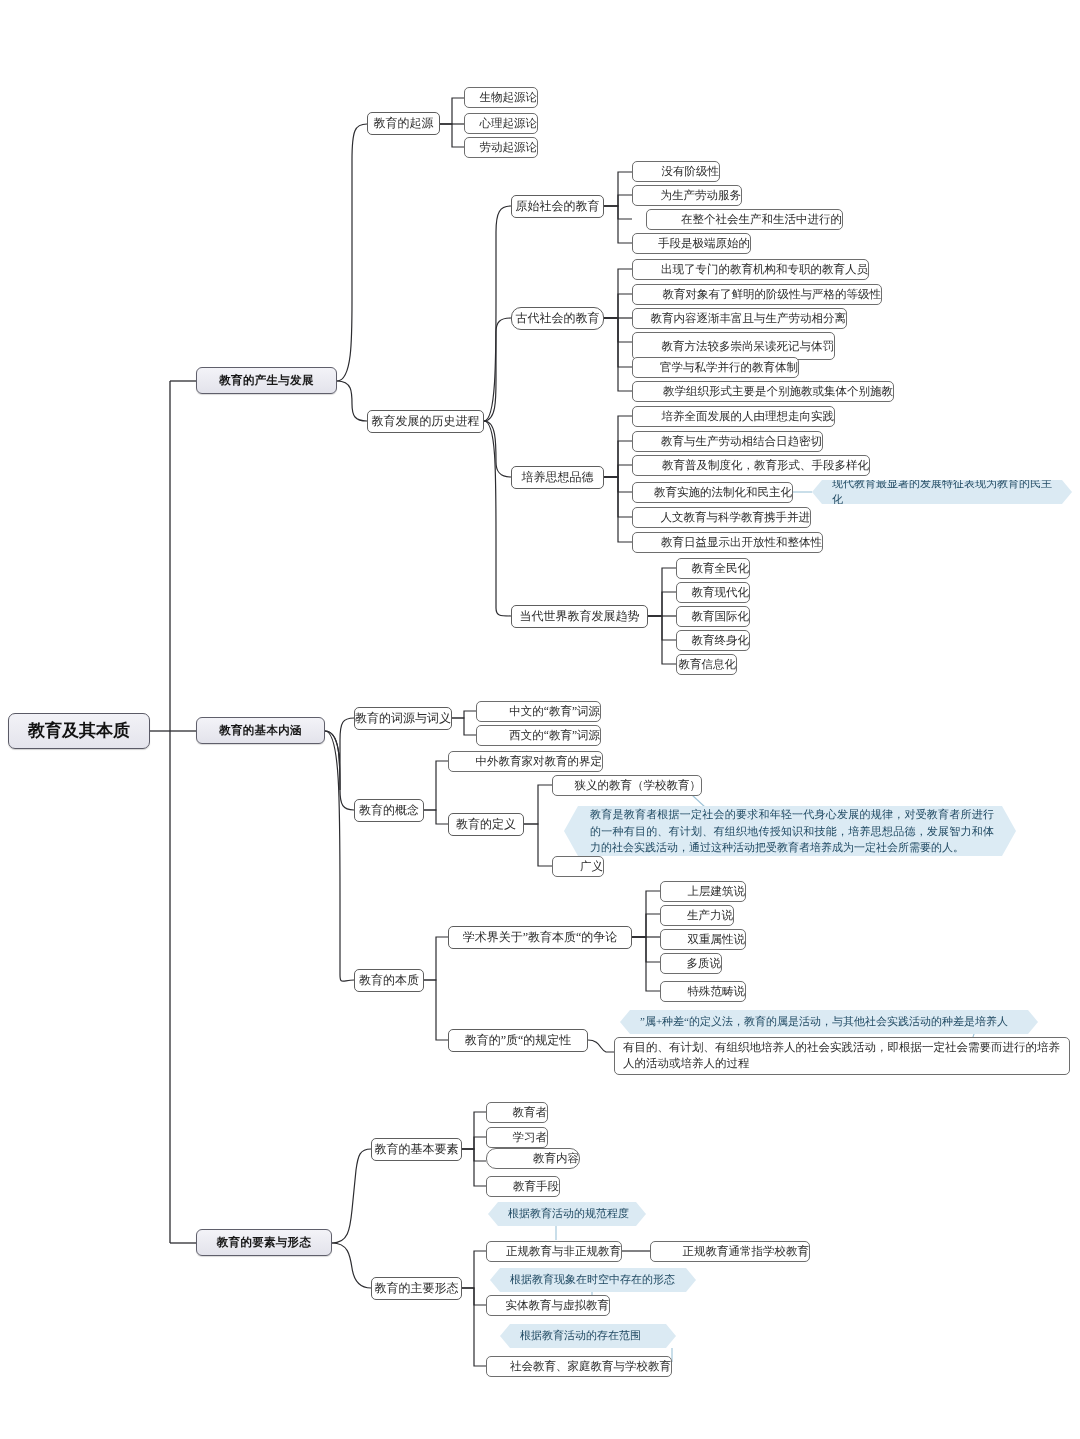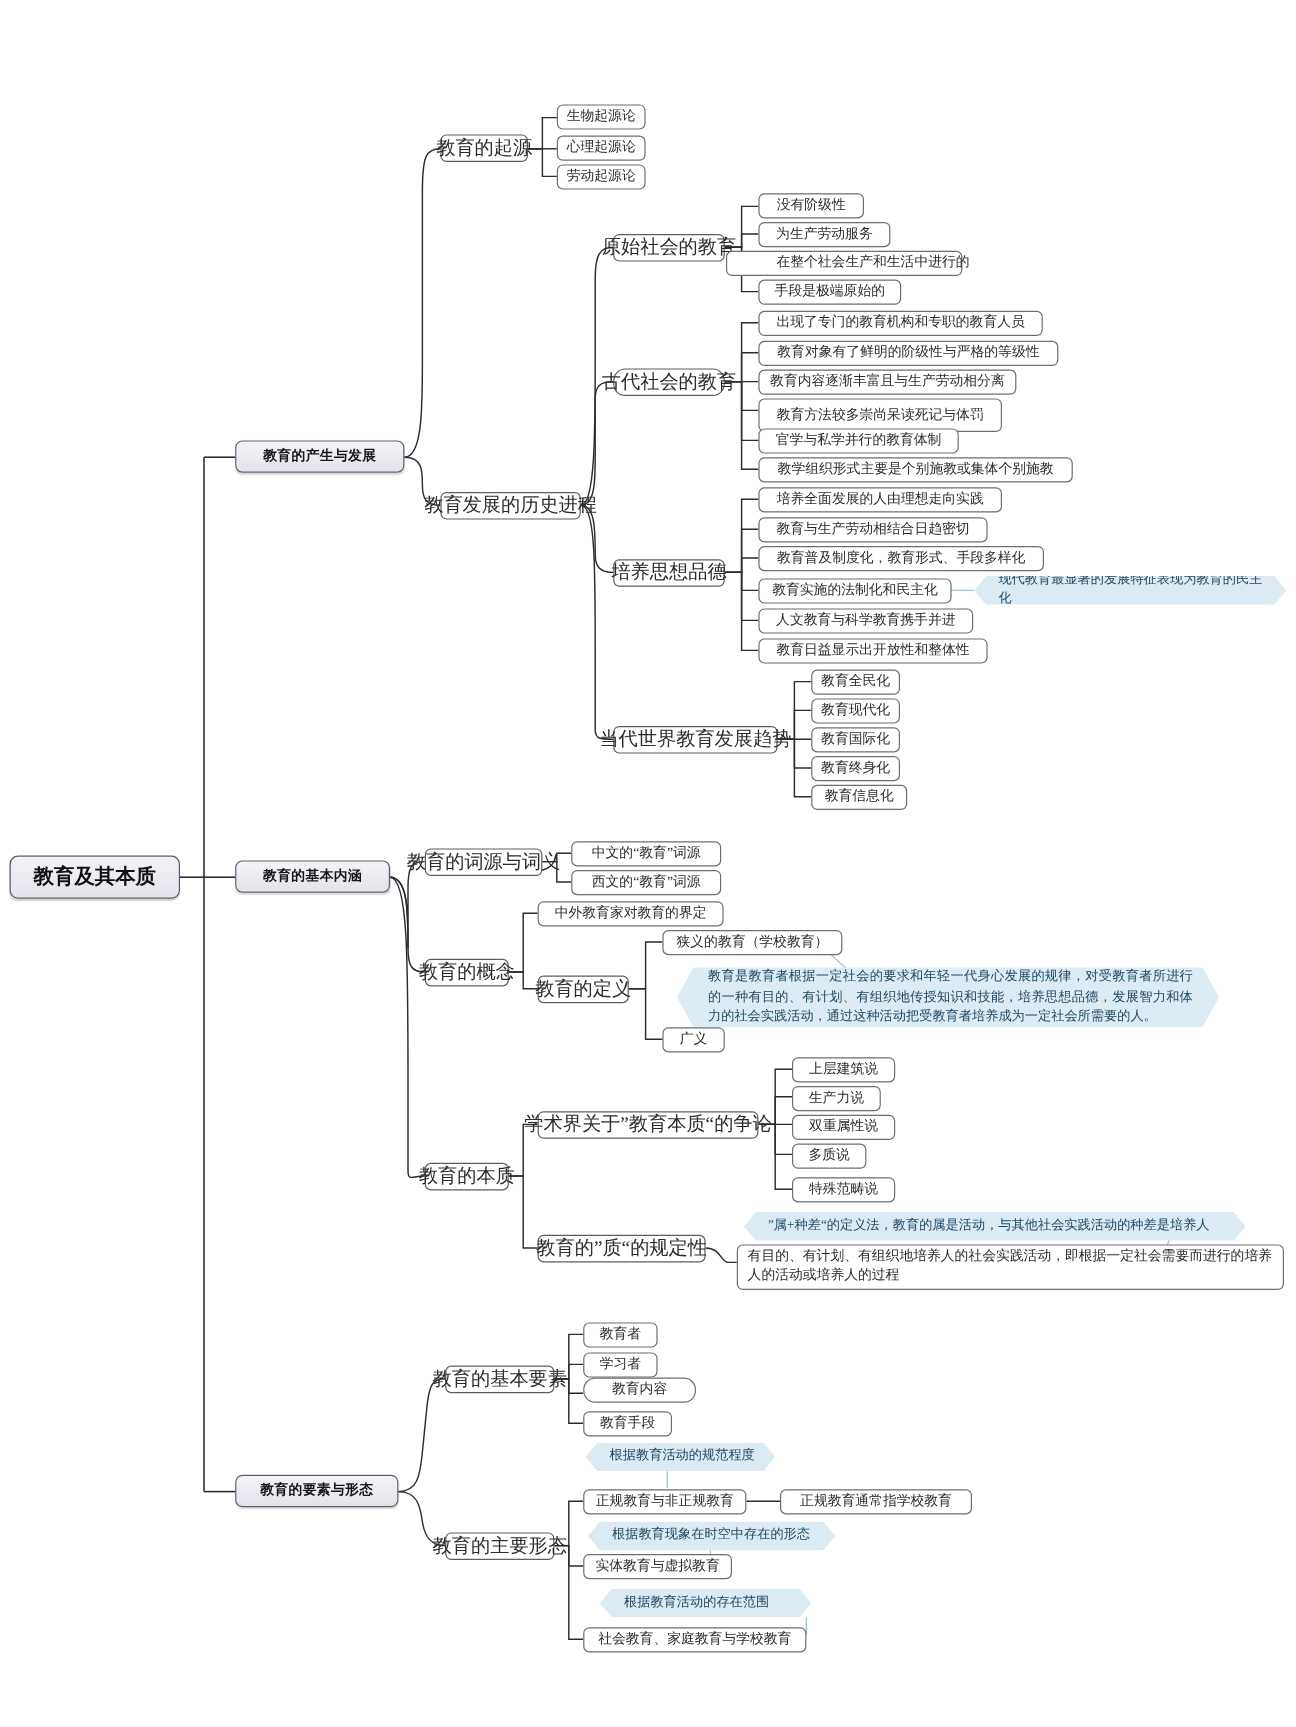--- a/index.html
+++ b/index.html
@@ -19,23 +19,23 @@
         font-weight:bold;font-size:17px;color:#111;
         box-shadow:0 1px 1px rgba(0,0,0,.18);}
 
   
   .lvl1{border:1px solid #5f5f6b;border-radius:6px;
         background:linear-gradient(180deg,#f3f3f8 0%,#e3e3eb 100%);
         font-weight:bold;font-size:11.5px;color:#171717;
         box-shadow:0 1px 1px rgba(0,0,0,.15);letter-spacing:.3px;}
 
   
-  .lvl2{font-size:16px;border-color:#5e5e5e;}
-  
-  .lvl3{font-size:11.5px;border-color:#6e6e6e;}
+  .lvl2{font-size:12px;border-color:#5e5e5e;}
+  
+  .lvl3{font-size:11.5px;border-color:#6e6e6e;justify-content:flex-end;}
 
   
   .note{position:absolute;box-sizing:border-box;
         background:#dceaf4;border:1px solid #9dc3d8;
         color:#204a63;font-size:11px;line-height:1.45;
         display:flex;align-items:center;}
   .note .txt{padding:3px 16px 3px 20px;}
   .note.hex{clip-path:polygon(10px 0,calc(100% - 10px) 0,100% 50%,
             calc(100% - 10px) 100%,10px 100%,0 50%);
             border:none;background:#dbeaf3;}
@@ -199,21 +199,21 @@
   <div class="node lvl2" style="left:511px;top:605px;width:137px;height:23px;">
     <span>当代世界教育发展趋势</span>
   </div>
 
   <div class="node lvl3" style="left:632px;top:161px;width:88px;height:21px;">
     <span>没有阶级性</span>
   </div>
   <div class="node lvl3" style="left:632px;top:185px;width:110px;height:21px;">
     <span>为生产劳动服务</span>
   </div>
-  <div class="node lvl3" style="left:605px;top:209px;width:197px;height:21px;padding-left:48px;">
+  <div class="node lvl3" style="left:646px;top:209px;width:197px;height:21px;padding-left:48px;">
     <span>在整个社会生产和生活中进行的</span>
   </div>
   <div class="node lvl3" style="left:632px;top:233px;width:119px;height:21px;">
     <span>手段是极端原始的</span>
   </div>
 
   <div class="node lvl3" style="left:632px;top:259px;width:237px;height:21px;">
     <span>出现了专门的教育机构和专职的教育人员</span>
   </div>
   <div class="node lvl3" style="left:632px;top:284px;width:250px;height:21px;">
@@ -260,21 +260,21 @@
   </div>
   <div class="node lvl3" style="left:676px;top:582px;width:74px;height:21px;">
     <span>教育现代化</span>
   </div>
   <div class="node lvl3" style="left:676px;top:606px;width:74px;height:21px;">
     <span>教育国际化</span>
   </div>
   <div class="node lvl3" style="left:676px;top:630px;width:74px;height:21px;">
     <span>教育终身化</span>
   </div>
-  <div class="node lvl3" style="left:676px;top:654px;width:80px;height:21px;">
+  <div class="node lvl3" style="left:676px;top:654px;width:61px;height:21px;">
     <span>教育信息化</span>
   </div>
 
   <div class="node lvl2" style="left:354px;top:707px;width:98px;height:23px;">
     <span>教育的词源与词义</span>
   </div>
   <div class="node lvl2" style="left:354px;top:799px;width:70px;height:23px;">
     <span>教育的概念</span>
   </div>
   <div class="node lvl2" style="left:354px;top:969px;width:70px;height:23px;">

